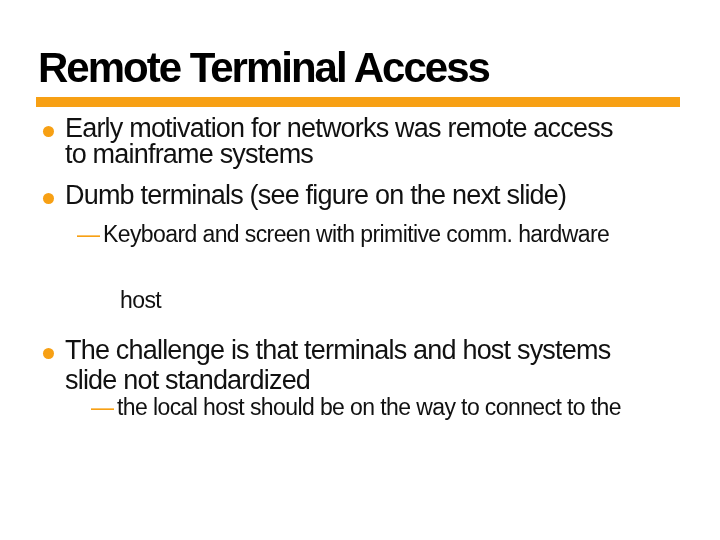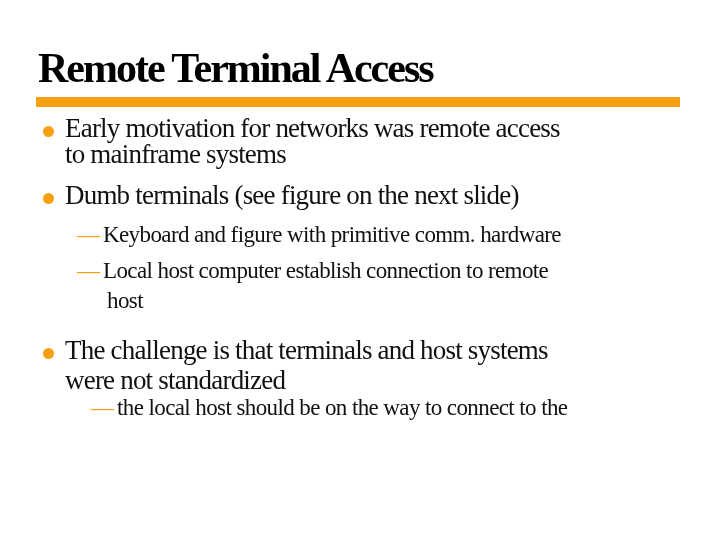--- a/index.html
+++ b/index.html
@@ -6,21 +6,21 @@
     margin: 0;
     padding: 0;
     background: #ffffff;
   }
   .slide {
     position: relative;
     width: 720px;
     height: 424px;
     background: #ffffff;
     overflow: hidden;
-    font-family: Liberation Serif, serif;
+    font-family: Liberation Sans, sans-serif;
     border-radius: 18px;
   }
   .slide-title {
     position: absolute;
     left: 38px;
     top: 47px;
     font-size: 42px;
     font-weight: 700;
     letter-spacing: -2px;
     color: #000000;
@@ -54,21 +54,21 @@
   .s-line {
     position: absolute;
     left: 77px;
     font-size: 23px;
     letter-spacing: -0.6px;
     color: #111111;
     line-height: 1;
     white-space: nowrap;
   }
   .s-cont {
-    left: 107px;
+    left: 120px;
   }
   .dash {
     display: inline-block;
     width: 26px;
     color: #F7A014;
     font-weight: 400;
   }
   .page-number {
     position: absolute;
     left: 661px;
@@ -86,26 +86,25 @@
   <div class="slide-title">Remote Terminal Access</div>
   <div class="title-rule"></div>
 
   <div class="bullet-dot" style="left:43px; top:126px;"></div>
   <div class="b-line" style="top:115px;">Early motivation for networks was remote access</div>
   <div class="b-line" style="top:141px;">to mainframe systems</div>
 
   <div class="bullet-dot" style="left:43px; top:193px;"></div>
   <div class="b-line" style="top:182px;">Dumb terminals (see figure on the next slide)</div>
 
-  <div class="s-line" style="top:223px;"><span class="dash">—</span><span>Keyboard and figure with primitive comm. hardware</span></div>
+  <div class="s-line" style="top:223px;"><span class="dash">—</span><span>Keyboard and screen with primitive comm. hardware</span></div>
 
-  <div class="s-line" style="top:259px;"><span class="dash">—</span><span>Local host computer establish connection to remote</span></div>
   <div class="s-line s-cont" style="top:289px;">host</div>
 
   <div class="bullet-dot" style="left:43px; top:348px;"></div>
   <div class="b-line" style="top:337px;">The challenge is that terminals and host systems</div>
-  <div class="b-line" style="top:367px;">were not standardized</div>
+  <div class="b-line" style="top:367px;">slide not standardized</div>
 
   <div class="s-line" style="top:396px;margin-left:14px;"><span class="dash">—</span><span>the local host should be on the way to connect to the</span></div>
 
   <div class="page-number">3</div>
 
 </div>
 
 </body></html>

